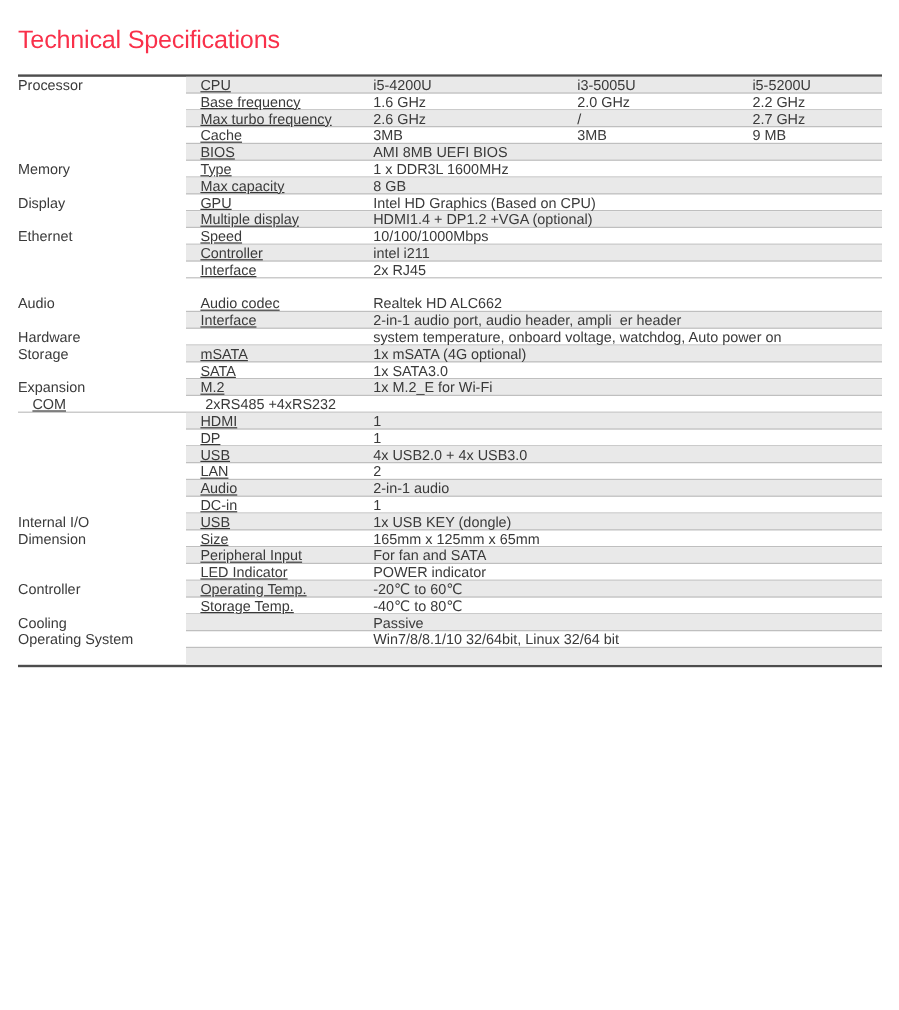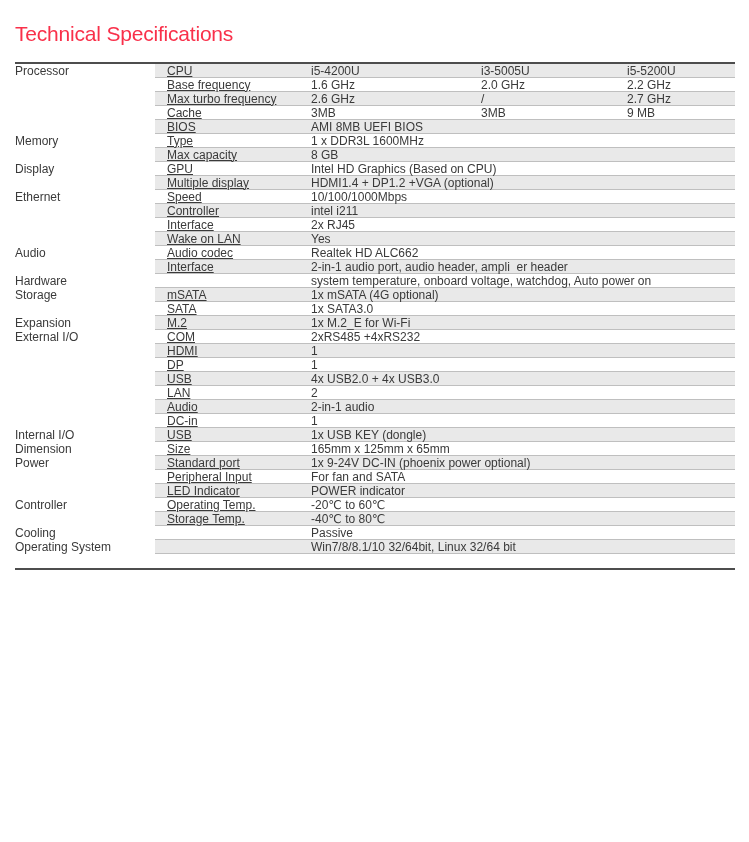--- a/index.html
+++ b/index.html
@@ -170,26 +170,20 @@
     <div class="band">
       <span class="sub">Interface</span>
       <span class="val v1">2x RJ45</span>
       <span class="val v2"></span>
       <span class="val v3"></span>
     </div>
   </div>
 
   <div class="row">
     <div class="cat"></div>
-    <div class="band">
-      <span class="sub">Wake on LAN</span>
-      <span class="val v1">Yes</span>
-      <span class="val v2"></span>
-      <span class="val v3"></span>
-    </div>
   </div>
 
   <div class="row">
     <div class="cat">Audio</div>
     <div class="band">
       <span class="sub">Audio codec</span>
       <span class="val v1">Realtek HD ALC662</span>
       <span class="val v2"></span>
       <span class="val v3"></span>
     </div>
@@ -239,21 +233,20 @@
     <div class="cat">Expansion</div>
     <div class="band">
       <span class="sub">M.2</span>
       <span class="val v1">1x M.2_E for Wi-Fi</span>
       <span class="val v2"></span>
       <span class="val v3"></span>
     </div>
   </div>
 
   <div class="row">
-    <div class="cat">External I/O</div>
     <div class="band">
       <span class="sub">COM</span>
       <span class="val v1">2xRS485 +4xRS232</span>
       <span class="val v2"></span>
       <span class="val v3"></span>
     </div>
   </div>
 
   <div class="row">
     <div class="cat"></div>
@@ -328,29 +321,20 @@
   <div class="row">
     <div class="cat">Dimension</div>
     <div class="band">
       <span class="sub">Size</span>
       <span class="val v1">165mm x 125mm x 65mm</span>
       <span class="val v2"></span>
       <span class="val v3"></span>
     </div>
   </div>
 
-  <div class="row">
-    <div class="cat">Power</div>
-    <div class="band">
-      <span class="sub">Standard port</span>
-      <span class="val v1">1x 9-24V DC-IN (phoenix power optional)</span>
-      <span class="val v2"></span>
-      <span class="val v3"></span>
-    </div>
-  </div>
 
   <div class="row">
     <div class="cat"></div>
     <div class="band">
       <span class="sub">Peripheral Input</span>
       <span class="val v1">For fan and SATA</span>
       <span class="val v2"></span>
       <span class="val v3"></span>
     </div>
   </div>

